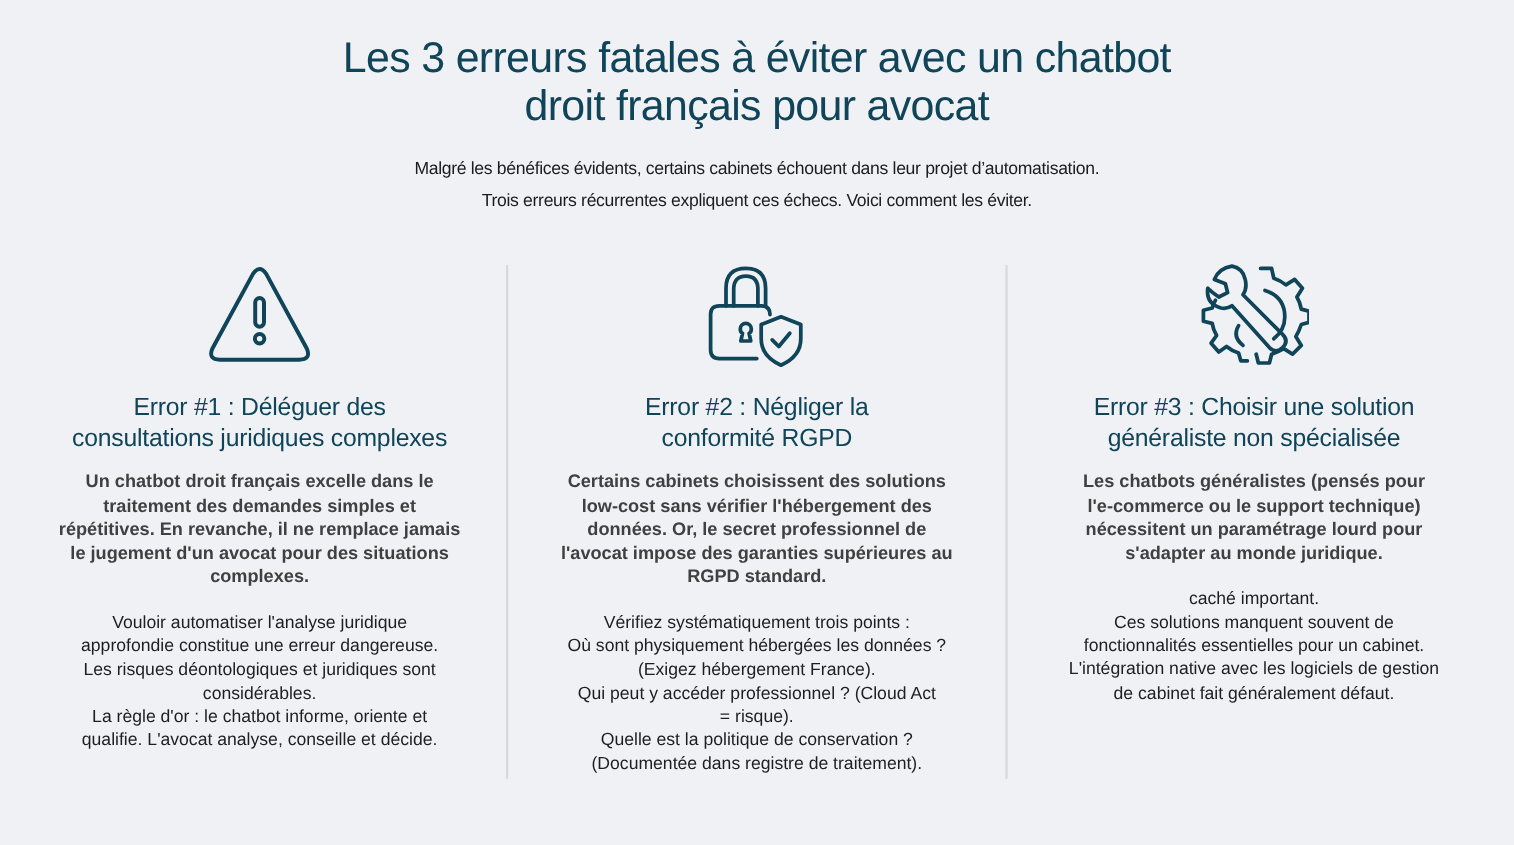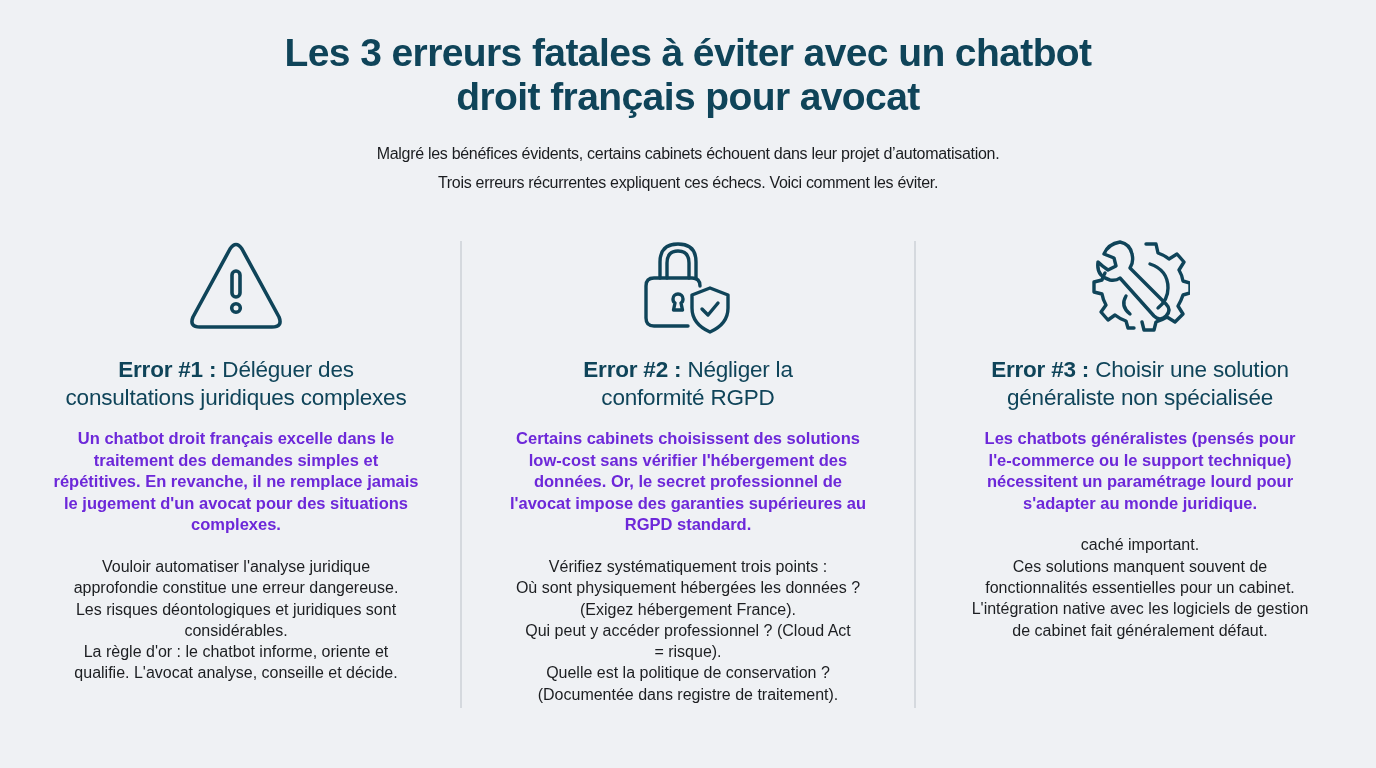--- a/index.html
+++ b/index.html
@@ -7,21 +7,21 @@
     width: 1376px; height: 768px; overflow: hidden;
     background: #eff1f4;
     font-family: "Liberation Sans", "DejaVu Sans", sans-serif;
     color: #1b1d20;
   }
   .page { position: relative; width: 1376px; height: 768px; }
 
   .title {
     position: absolute; left: 0; top: 31px; width: 1376px;
     text-align: center;
-    font-size: 39px; line-height: 44px; font-weight: 700;
+    font-size: 39px; line-height: 44px; font-weight: 400;
     color: #0f4459;
     letter-spacing: -0.6px;
   }
   .title span { display: block; }
 
   .subtitle {
     position: absolute; left: 0; top: 139px; width: 1376px;
     text-align: center;
     font-size: 16px; line-height: 29px;
     color: #1a1c1f;
@@ -42,26 +42,26 @@
     height: 100px; display: flex; align-items: center; justify-content: center;
   }
   .col .icon-wrap svg { display: block; }
 
   .col .heading {
     margin-top: 20px;
     font-size: 22.5px; line-height: 28px;
     color: #0f4459;
     letter-spacing: -0.2px;
   }
-  .col .heading .num { font-weight: 700; }
+  .col .heading .num { font-weight: 400; }
 
   .col .lead {
     margin-top: 16px;
     font-size: 16.5px; line-height: 21.6px; font-weight: 700;
-    color: #6d28d9;
+    color: #404040;
     padding: 0 14px;
   }
   .col .body {
     margin-top: 20px;
     font-size: 16px; line-height: 21.3px;
     color: #1c1e21;
     padding: 0 10px;
   }
   .col .body span, .col .lead span, .col .heading span.line { display: block; }
 </style>

